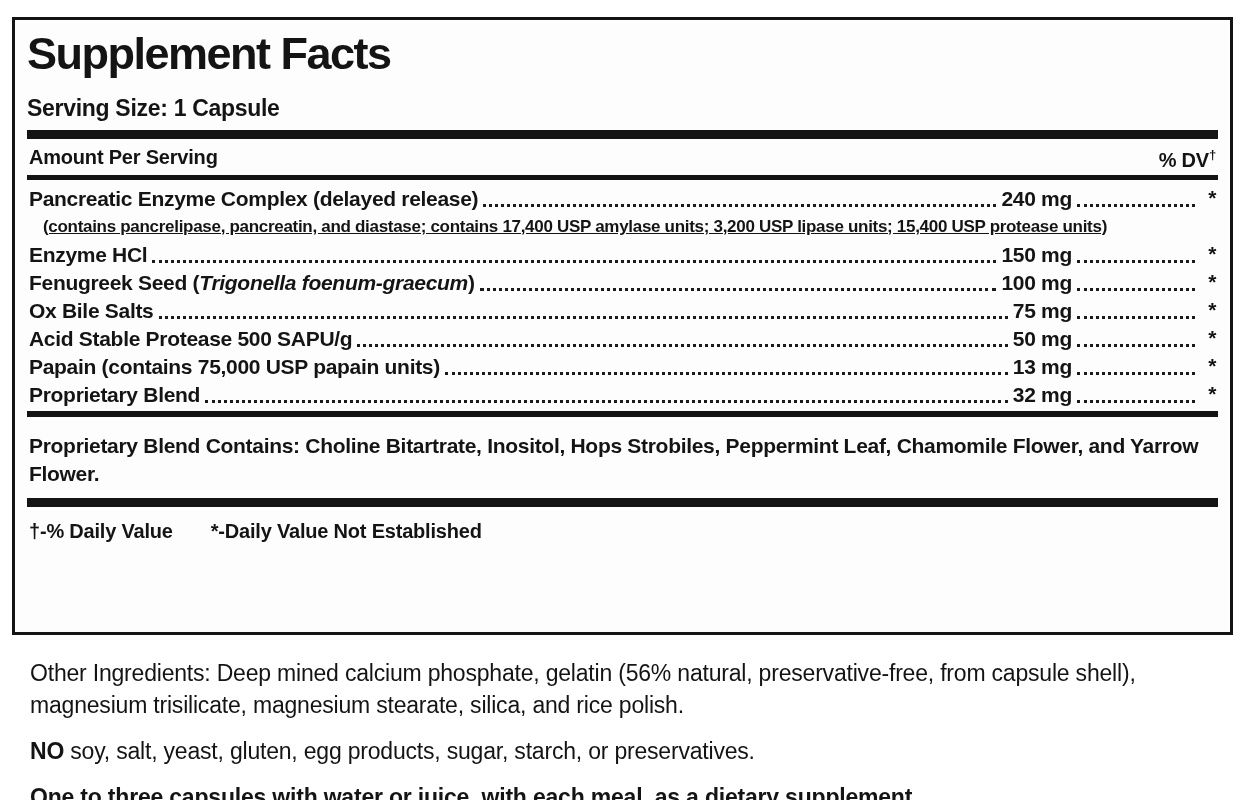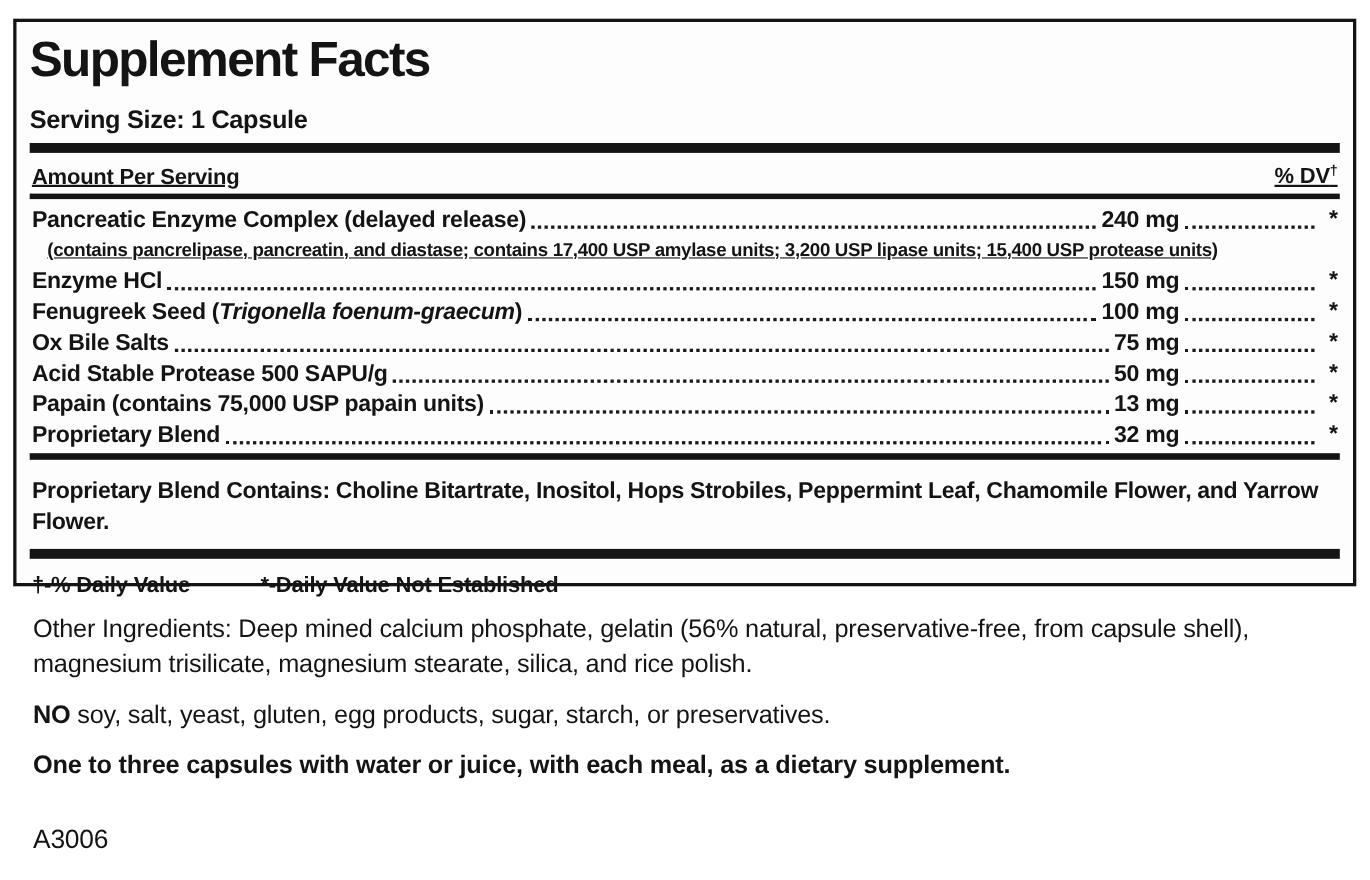--- a/index.html
+++ b/index.html
@@ -10,21 +10,21 @@
     height: 800px;
     overflow: hidden;
     color: #141414;
     font-family: "Liberation Sans", "DejaVu Sans", sans-serif;
     -webkit-font-smoothing: antialiased;
   }
   .panel {
     box-sizing: border-box;
     margin: 17px 12px 0 12px;
     width: 1221px;
-    height: 516px;
+    height: 618px;
     border: 3px solid #141414;
     padding: 6px 12px 0 12px;
     background: #fdfdfd;
   }
   .title {
     font-size: 45px;
     font-weight: 800;
     letter-spacing: -1.5px;
     line-height: 52px;
     margin-top: 2px;
@@ -36,27 +36,26 @@
     line-height: 28px;
     margin-top: 14px;
   }
   .bar { background: #141414; width: 100%; }
   .bar-thick { height: 9px; }
   .bar-med   { height: 5px; }
   .bar-sep   { height: 6px; }
   .hdr-row {
     display: flex;
     justify-content: space-between;
-    align-items: flex-end;
+    align-items: center;
     font-size: 20px;
     font-weight: 700;
     letter-spacing: -0.2px;
     line-height: 29px;
     padding: 1px 2px 0 2px;
-    text-decoration: underline;
   }
   .hdr-row sup { font-size: 13px; }
   .rows { padding: 5px 2px 2px 2px; }
   .row {
     display: flex;
     align-items: flex-end;
     font-size: 21px;
     font-weight: 700;
     letter-spacing: -0.3px;
     line-height: 28px;
@@ -83,21 +82,21 @@
   }
   .blend-note {
     font-size: 21px;
     font-weight: 700;
     letter-spacing: -0.3px;
     line-height: 28px;
     padding: 15px 2px 10px 2px;
   }
   .footnotes {
     display: flex;
-    gap: 64px;
+    gap: 38px;
     font-size: 20px;
     font-weight: 700;
     letter-spacing: -0.2px;
     line-height: 26px;
     padding: 11px 2px 0 2px;
     align-items: flex-end;
   }
   .below {
     margin: 22px 30px 0 30px;
     font-size: 23px;

